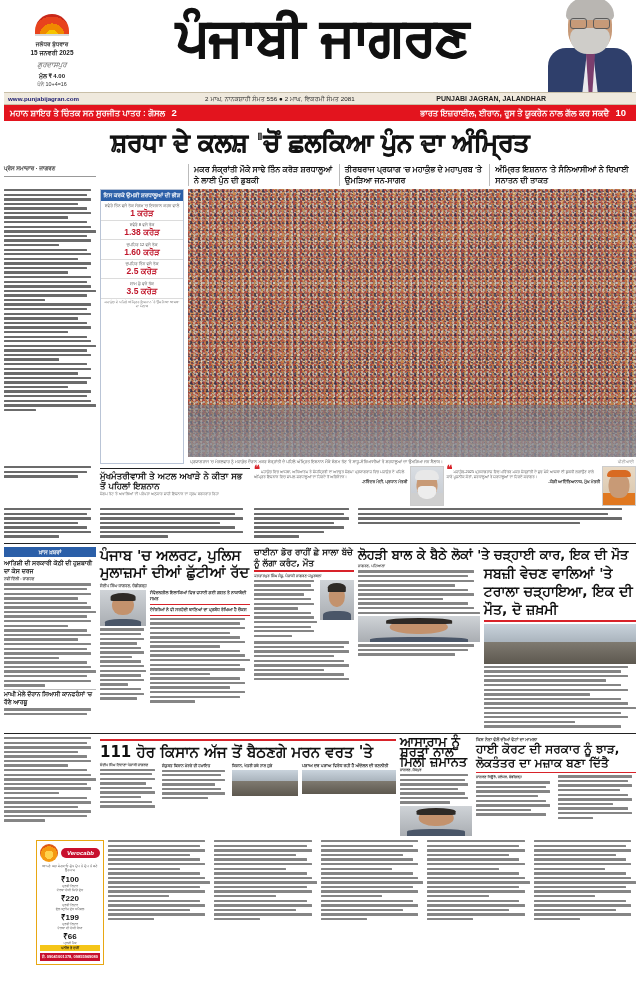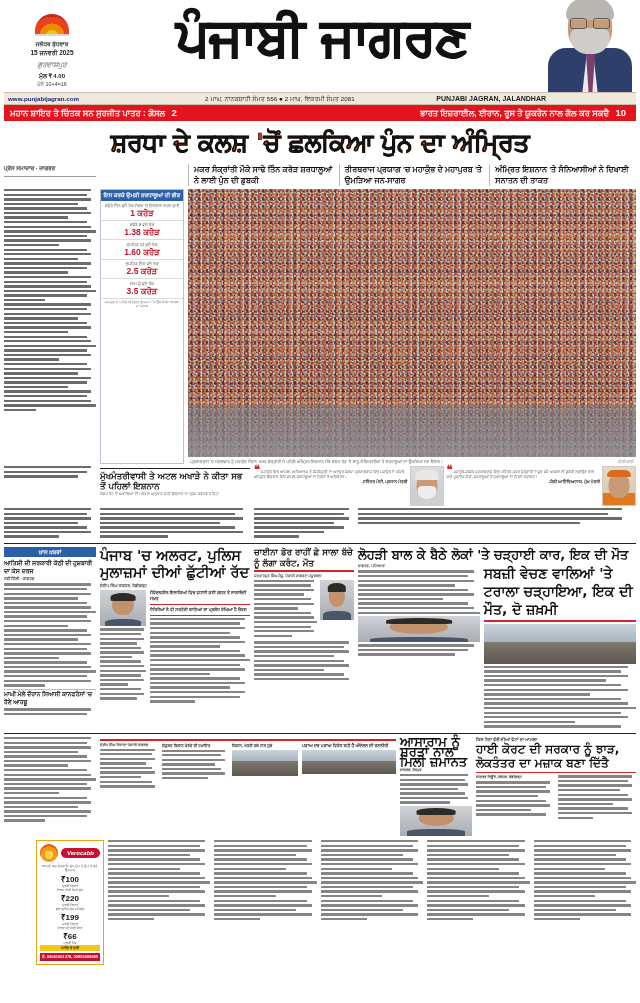--- a/index.html
+++ b/index.html
@@ -51,21 +51,21 @@
 
   
   .redbar { height:16px; background:#e3141e; color:#fff; display:flex; align-items:center;
       font-size:8.4px; font-weight:bold; padding:0 6px; }
   .redbar .rb1 { flex:1; }
   .redbar .rb2 { flex:1; text-align:right; }
   .redbar .num { font-size:9.5px; padding:0 4px; }
 
   
   .mainhead { text-align:center; font-family:"DejaVu Sans", sans-serif; font-weight:bold;
-      font-size:25px; line-height:34px; letter-spacing:-.3px; padding:5px 0 2px; color:#c2410c;
+      font-size:25px; line-height:34px; letter-spacing:-.3px; padding:5px 0 2px; color:#737373;
       -webkit-text-stroke:.7px #111; }
 
   
   .kickrow { display:flex; gap:4px; font-size:7.4px; line-height:9.5px; padding:2px 0 3px; align-items:flex-start; }
   .kick-byline { width:92px; font-size:5.6px; font-weight:bold; color:#333; border-bottom:1px solid #999; padding-bottom:2px;}
   .kick-box { width:84px; }
   .kick { flex:1; font-weight:bold; font-size:8px; line-height:11px; color:#111;
       border-left:1px solid #bbb; padding-left:5px; }
   .kick:first-of-type{border-left:none;}
 
@@ -629,20 +629,21 @@
           <i class="s95"></i>
           <i class="s80"></i>
           <i class="s95"></i>
         <i class="s90"></i>
           <i class="s45"></i>
         </div>
     </div>
 
     <div style="flex:1;">
       <div class="rule-red" style="height:1.5px;"></div>
+      <div class="bigsec" style="font-size:15px;line-height:18px;text-align:left;">111 ਹੋਰ ਕਿਸਾਨ ਅੱਜ ਤੋਂ ਬੈਠਣਗੇ ਮਰਨ ਵਰਤ 'ਤੇ</div>
       <div style="display:flex;gap:4px;margin-top:2px;">
         <div style="width:58px;">
           <div style="font-size:3.6px;font-weight:bold;color:#333;">ਸੰਦੀਪ ਸਿੰਘ ਟਿਵਾਣਾ·ਪੰਜਾਬੀ ਜਾਗਰਣ</div>
           <div class="ft" style="margin-top:2px;">
               <i class="s95"></i>
               <i class="s90"></i>
               <i class="s95"></i>
               <i class="s80"></i>
             <i class="s90"></i>
               <i class="s95"></i>

